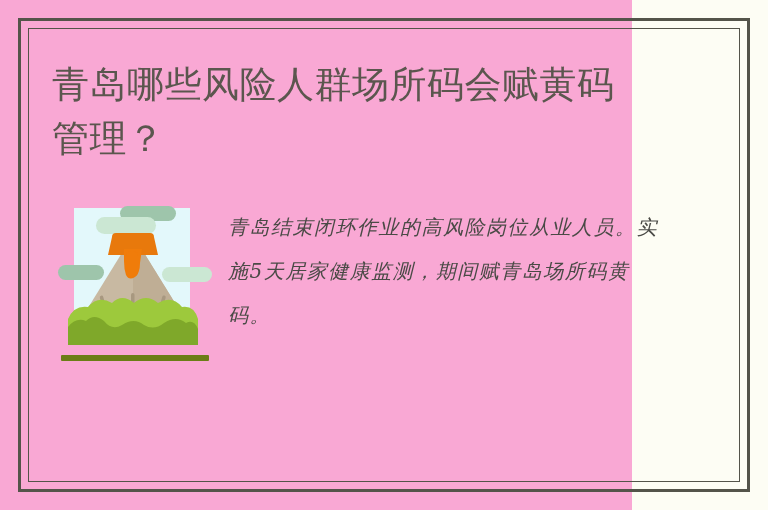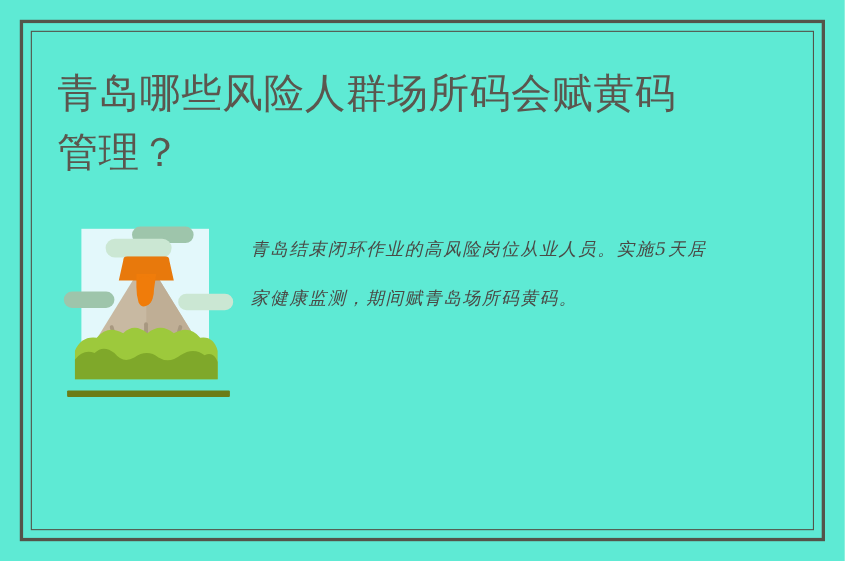--- a/index.html
+++ b/index.html
@@ -9,23 +9,23 @@
   body {
     width: 768px;
     height: 510px;
     background: #fdfdf4;
     font-family: "Liberation Sans", sans-serif;
     overflow: hidden;
   }
 
   .page {
     position: relative;
-    width: 768px;
+    width: 632px;
     height: 510px;
-    background: #5eead4;
+    background: #f9a8d4;
     box-sizing: border-box;
   }
 
   
   .frame-outer {
     position: absolute;
     left: 18px;
     top: 18px;
     width: 732px;
     height: 474px;
@@ -135,21 +135,21 @@
     border-radius: 1px;
   }
 
   
   .paragraph {
     position: absolute;
     left: 176px;
     top: 12px;
     width: 430px;
     font-family: "DejaVu Serif", serif;
-    font-size: 16px;
+    font-size: 20px;
     line-height: 44px;
     color: #4a4a46;
     letter-spacing: 1.5px;
     font-style: italic;
     margin: 0;
   }
 </style>
 </head>
 <body>
 

